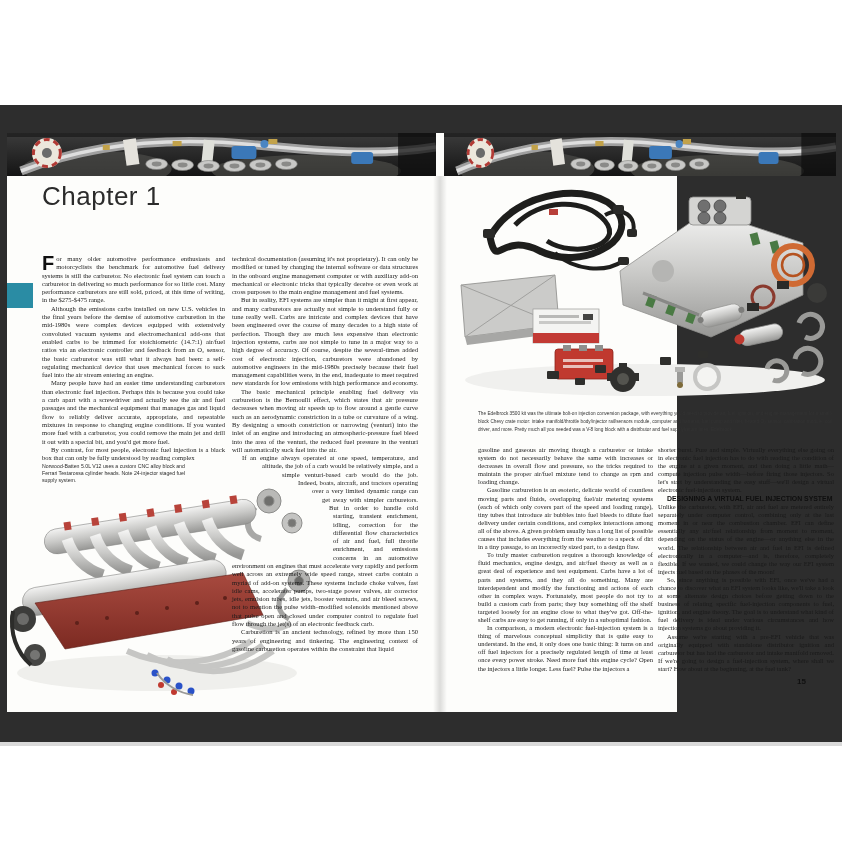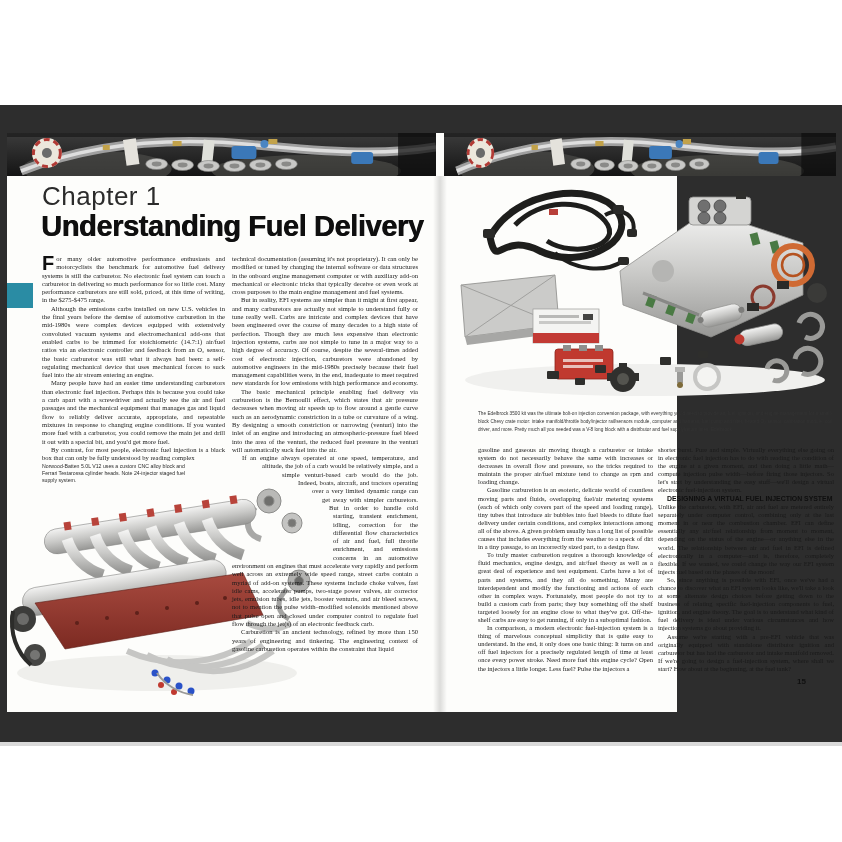--- a/index.html
+++ b/index.html
@@ -117,21 +117,20 @@
           <use href="#bay"></use>
         </svg>
       <svg class="photo-strip strip-right" viewBox="0 0 430 43" preserveAspectRatio="none">
           <use href="#bay"></use>
         </svg>
 
       <div class="page-gutter"></div>
       <div class="chapter-tab"></div>
 
       <div class="chapter-label">Chapter 1</div>
-      <div class="chapter-title">Understanding Fuel Delivery</div>
 
       <div class="body-col colL1">
         <p><span class="dropcap">F</span><span>or many older automotive performance enthusiasts and motorcyclists the benchmark for automotive fuel delivery systems is still the carburetor. No electronic fuel system can touch a carburetor in delivering so much performance for so little cost. Many performance carburetors are still sold, priced, at this time of writing, in the $275-$475 range.</span></p>
         <p><span>Although the emissions carbs installed on new U.S. vehicles in the final years before the demise of automotive carburetion in the mid-1980s were complex devices equipped with extensively convoluted vacuum systems and electromechanical add-ons that enabled carbs to be trimmed for stoichiometric (14.7:1) air/fuel ratios via an electronic controller and feedback from an O₂ sensor, the basic carburetor was still what it always had been: a self-regulating mechanical device that uses mechanical forces to suck fuel into the air stream entering an engine.</span></p>
         <p><span>Many people have had an easier time understanding carburetors than electronic fuel injection. Perhaps this is because you could take a carb apart with a screwdriver and actually see the air and fuel passages and the mechanical equipment that manages gas and liquid flow to reliably deliver accurate, appropriate, and repeatable mixtures in response to changing engine conditions. If you wanted more fuel with a carburetor, you could remove the main jet and drill it out with a special bit, and you'd get more fuel.</span></p>
         <p><span>By contrast, for most people, electronic fuel injection is a black box that can only be fully understood by reading complex</span></p>
       </div>
 
       <div class="caption caption-left">Norwood-Batten 5.0L V12 uses a custom CNC alloy block and Ferrari Testarossa cylinder heads. Note 24-injector staged fuel supply system.</div>
 

